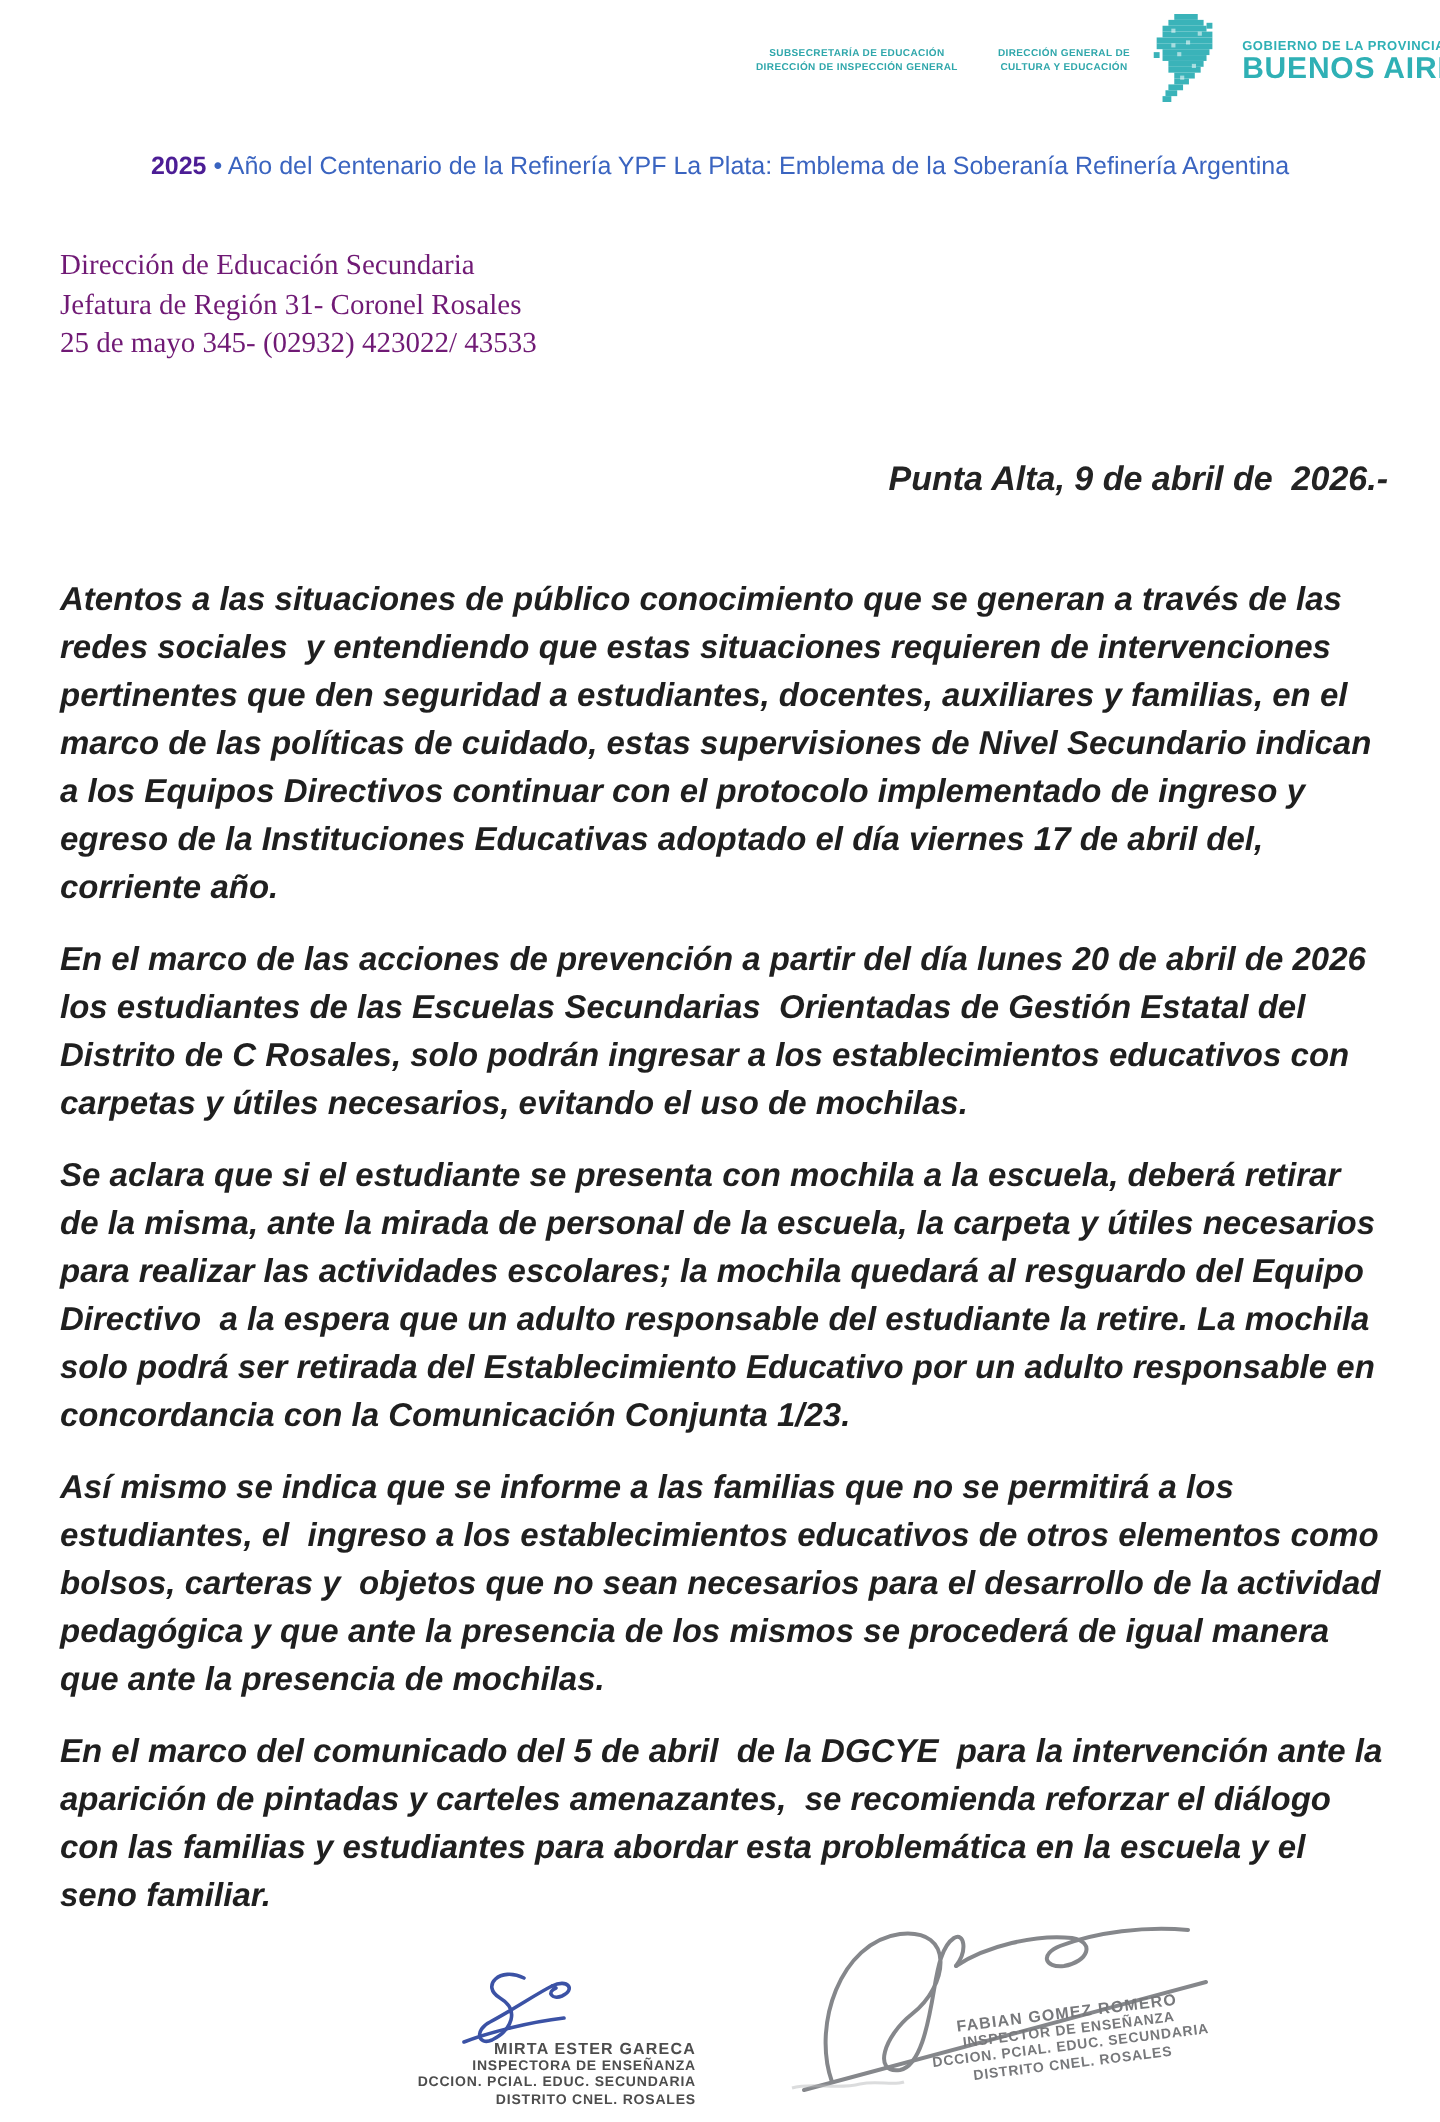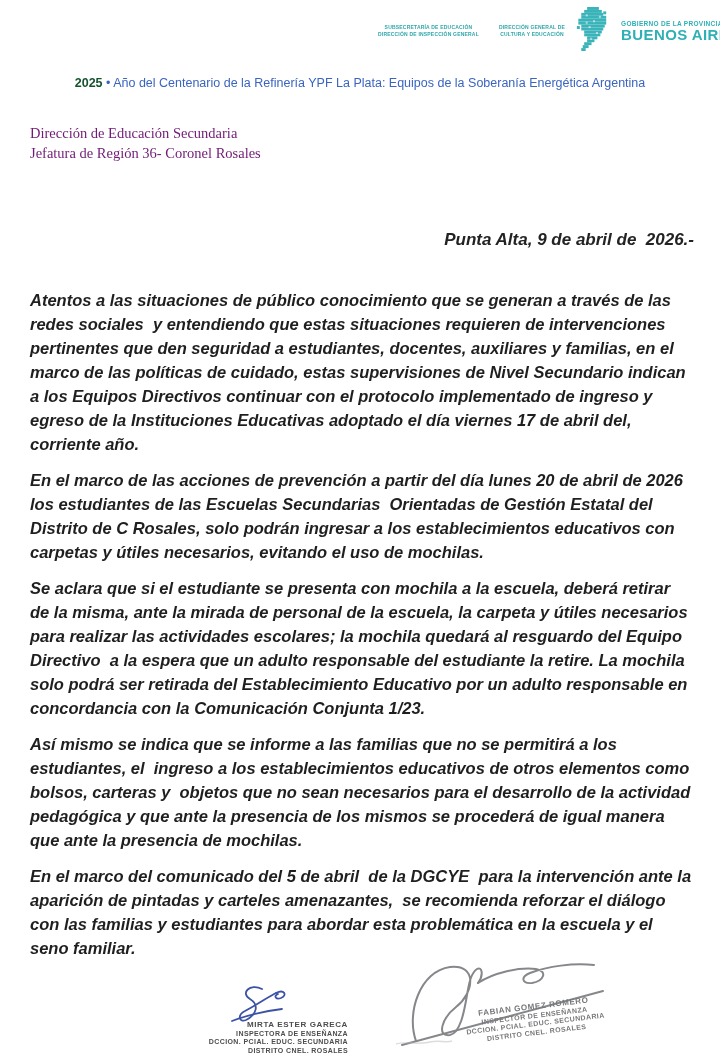--- a/index.html
+++ b/index.html
@@ -19,21 +19,21 @@
   .header-divider{width:1px;height:24px;background:#9fd6d8;}
   .map-logo{flex:0 0 auto;}
   .gov-name{display:flex;flex-direction:column;justify-content:center;}
   .gov-name .small{font-size:6.5px;font-weight:bold;color:#2fb0b5;letter-spacing:.3px;white-space:nowrap;}
   .gov-name .big{font-size:15px;font-weight:bold;color:#2fb0b5;letter-spacing:.4px;white-space:nowrap;line-height:16px;}
   
   .slogan{
     position:absolute;top:76px;left:0;width:100%;text-align:center;
     font-size:12.5px;color:#3a64c0;white-space:pre-wrap;
   }
-  .slogan .year{font-weight:bold;color:#14532d;}
+  .slogan .year{font-weight:bold;color:#4c1d95;}
   
   .letterhead{
     position:absolute;top:124px;left:30px;
     font-family:"Liberation Serif", serif;font-size:14.5px;line-height:19.5px;color:#701a75;
   }
   .letterhead .bold{font-weight:bold;}
   
   .dateline{
     position:absolute;top:230px;right:26px;
     font-size:17px;font-weight:bold;font-style:italic;color:#232323;white-space:pre-wrap;
@@ -104,25 +104,26 @@
         <rect x="10" y="21" width="1.4" height="1.4"></rect>
       </g>
     </svg>
   </span>
   <div class="gov-name">
     <span class="small">GOBIERNO DE LA PROVINCIA DE</span>
     <span class="big">BUENOS AIRES</span>
   </div>
 </div>
 
-<div class="slogan"><span class="year">2025</span><span> • </span><span>Año del Centenario de la Refinería YPF La Plata: Equipos de la Soberanía Energética Argentina</span></div>
+<div class="slogan"><span class="year">2025</span><span> • </span><span>Año del Centenario de la Refinería YPF La Plata: Emblema de la Soberanía Refinería Argentina</span></div>
 
 <div class="letterhead">
   <div>Dirección de Educación Secundaria</div>
-  <div>Jefatura de Región 36- Coronel Rosales</div>
+  <div>Jefatura de Región 31- Coronel Rosales</div>
+  <div>25 de mayo 345- (02932) 423022/ 43533</div>
 </div>
 
 <div class="dateline">Punta Alta, 9 de abril de  2026.-</div>
 
 <div class="body-text">
   <p class="para">Atentos a las situaciones de público conocimiento que se generan a través de las redes sociales  y entendiendo que estas situaciones requieren de intervenciones pertinentes que den seguridad a estudiantes, docentes, auxiliares y familias, en el marco de las políticas de cuidado, estas supervisiones de Nivel Secundario indican a los Equipos Directivos continuar con el protocolo implementado de ingreso y egreso de la Instituciones Educativas adoptado el día viernes 17 de abril del, corriente año.</p>
   <p class="para">En el marco de las acciones de prevención a partir del día lunes 20 de abril de 2026 los estudiantes de las Escuelas Secundarias  Orientadas de Gestión Estatal del Distrito de C Rosales, solo podrán ingresar a los establecimientos educativos con carpetas y útiles necesarios, evitando el uso de mochilas.</p>
   <p class="para">Se aclara que si el estudiante se presenta con mochila a la escuela, deberá retirar de la misma, ante la mirada de personal de la escuela, la carpeta y útiles necesarios  para realizar las actividades escolares; la mochila quedará al resguardo del Equipo Directivo  a la espera que un adulto responsable del estudiante la retire. La mochila solo podrá ser retirada del Establecimiento Educativo por un adulto responsable en concordancia con la Comunicación Conjunta 1/23.</p>
   <p class="para">Así mismo se indica que se informe a las familias que no se permitirá a los estudiantes, el  ingreso a los establecimientos educativos de otros elementos como bolsos, carteras y  objetos que no sean necesarios para el desarrollo de la actividad pedagógica y que ante la presencia de los mismos se procederá de igual manera que ante la presencia de mochilas.</p>
   <p class="para">En el marco del comunicado del 5 de abril  de la DGCYE  para la intervención ante la aparición de pintadas y carteles amenazantes,  se recomienda reforzar el diálogo con las familias y estudiantes para abordar esta problemática en la escuela y el seno familiar.</p>

